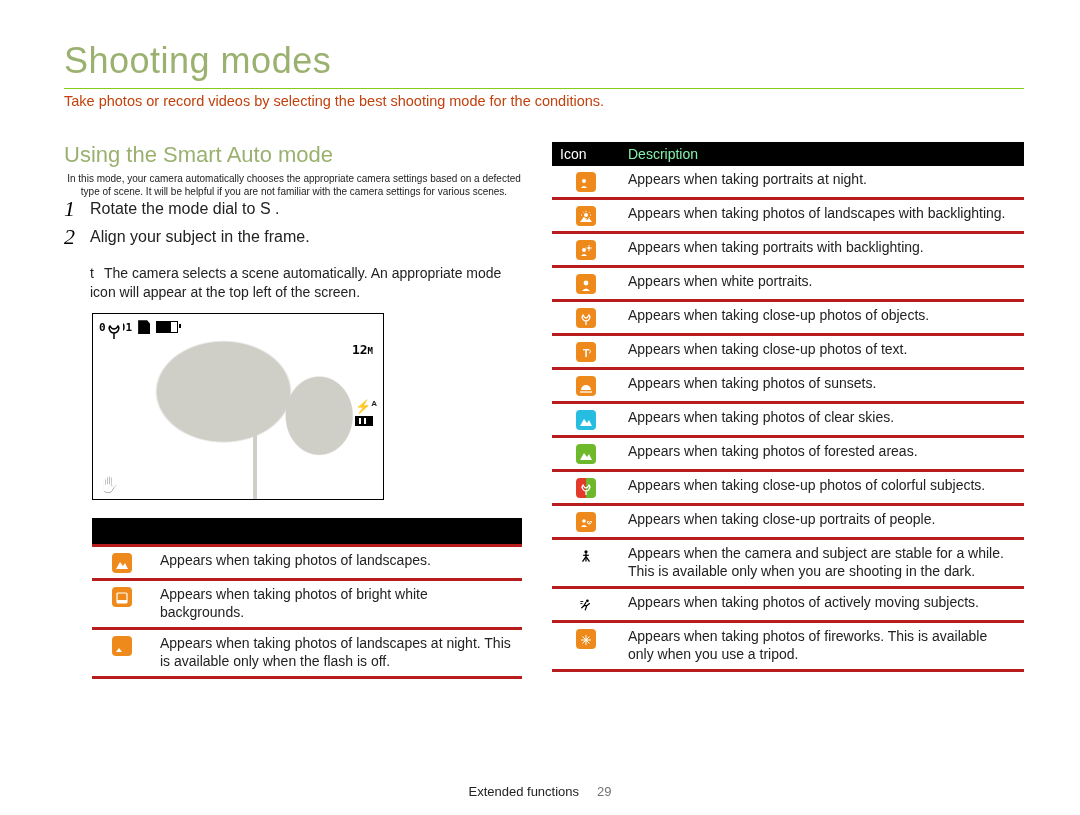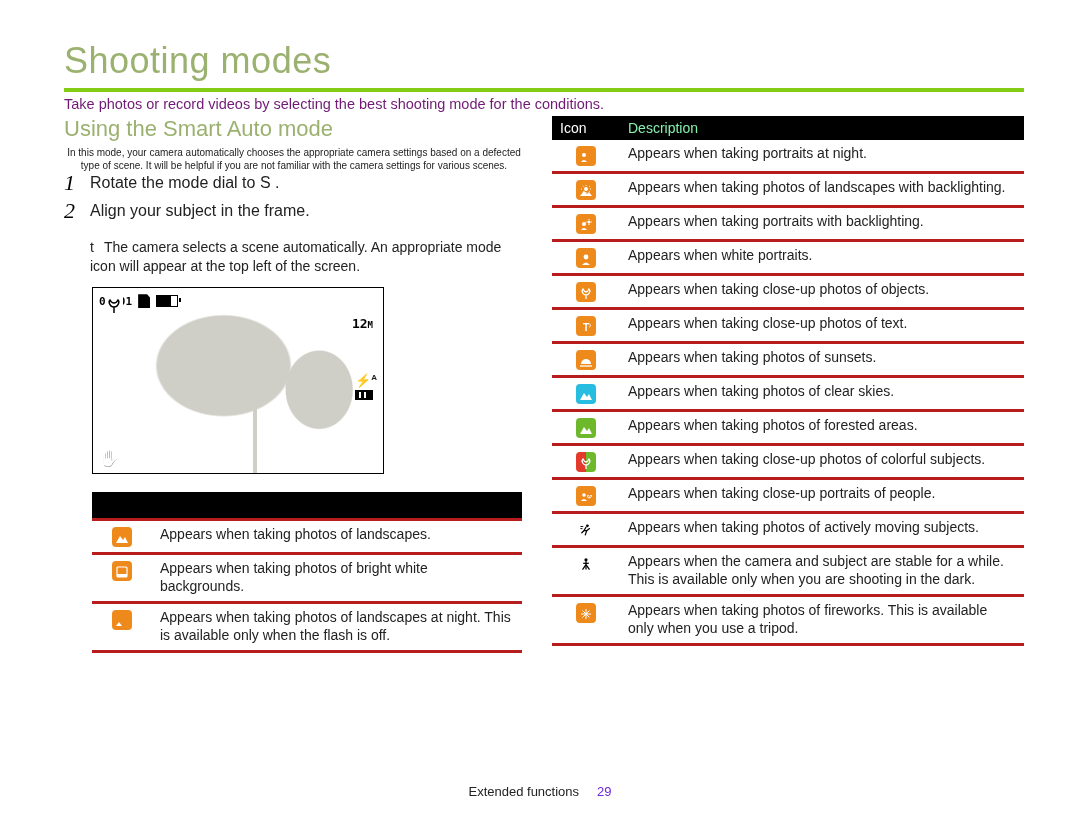--- a/index.html
+++ b/index.html
@@ -11,28 +11,28 @@
     color:#222;
     position:relative;
     box-sizing:border-box;
     padding:40px 56px 0 64px;
   }
   .title{
     color:#9bb16f;
     font-size:36px;
     letter-spacing:0.5px;
     margin-bottom:4px;
-    border-bottom:4px solid #84cc16;
+    border-bottom:1px solid #84cc16;
     padding-bottom:6px;
   }
   .subtitle{
     font-size:14.5px;
-    color:#701a75;
+    color:#c2410c;
     margin-top:4px;
-    margin-bottom:4px;
+    margin-bottom:33px;
   }
   .columns{
     display:flex;
     gap:28px;
   }
   .left{
     width:460px;
   }
   .right{
     flex:1;
@@ -189,21 +189,21 @@
   .footer{
     position:absolute;
     bottom:16px;
     left:0;right:0;
     text-align:center;
     font-size:13px;
     color:#222;
   }
   .footer .pg{
     margin-left:18px;
-    color:#6d28d9;
+    color:#737373;
   }
   
   .batt{
     display:inline-block;width:20px;height:10px;border:1.5px solid #000;position:relative;
   }
   .batt:after{content:"";position:absolute;right:-4px;top:2px;width:2px;height:4px;background:#000;}
   .batt i{display:block;height:100%;width:70%;background:#000;}
   .sd{
     display:inline-block;width:12px;height:14px;background:#000;
     clip-path:polygon(0 0,75% 0,100% 25%,100% 100%,0 100%);
@@ -369,37 +369,37 @@
           <tr>
             <td class="icon-cell"><span class="ico o"><svg viewBox="0 0 14 14">
                   <circle cx="5" cy="5" r="1.8" fill="#fff"></circle>
                   <path d="M2 11 Q5 7 8 11 Z" fill="#fff"></path>
                   <path d="M10 8 C8.5 8 8 6 9 5 C9.5 6 10 6.3 10.5 6.3 C11 6.3 11.5 6 12 5 C13 6 12 8 10 8 Z" stroke="#fff" stroke-width="1" fill="none"></path>
                 </svg></span></td>
             <td class="desc">Appears when taking close-up portraits of people.</td>
           </tr>
           <tr>
             <td class="icon-cell"><span class="ico k"><svg viewBox="0 0 20 20">
-                  <circle cx="12" cy="4" r="2" fill="#000"></circle>
-                  <path d="M10 6 L7 11 L11 11 L9 17 M11 11 L15 8 M7 11 L4 14" stroke="#000" stroke-width="1.8" fill="none" stroke-linecap="round"></path>
-                  <line x1="2" y1="5" x2="6" y2="5" stroke="#000" stroke-width="1.3"></line>
-                  <line x1="2" y1="8" x2="5" y2="8" stroke="#000" stroke-width="1.3"></line>
-                </svg></span></td>
-            <td class="desc">Appears when taking photos of actively moving subjects.</td>
-          </tr>
-          <tr>
-            <td class="icon-cell"><span class="ico k"><svg viewBox="0 0 20 20">
                   <circle cx="10" cy="4" r="2.3" fill="#000"></circle>
                   <line x1="10" y1="6" x2="10" y2="11" stroke="#000" stroke-width="1.8"></line>
                   <line x1="6" y1="9" x2="14" y2="9" stroke="#000" stroke-width="1.8"></line>
                   <line x1="10" y1="11" x2="5" y2="18" stroke="#000" stroke-width="1.8"></line>
                   <line x1="10" y1="11" x2="15" y2="18" stroke="#000" stroke-width="1.8"></line>
                   <line x1="10" y1="11" x2="10" y2="18" stroke="#000" stroke-width="1.8"></line>
                 </svg></span></td>
             <td class="desc">Appears when the camera and subject are stable for a while. This is available only when you are shooting in the dark.</td>
+          </tr>
+          <tr>
+            <td class="icon-cell"><span class="ico k"><svg viewBox="0 0 20 20">
+                  <circle cx="12" cy="4" r="2" fill="#000"></circle>
+                  <path d="M10 6 L7 11 L11 11 L9 17 M11 11 L15 8 M7 11 L4 14" stroke="#000" stroke-width="1.8" fill="none" stroke-linecap="round"></path>
+                  <line x1="2" y1="5" x2="6" y2="5" stroke="#000" stroke-width="1.3"></line>
+                  <line x1="2" y1="8" x2="5" y2="8" stroke="#000" stroke-width="1.3"></line>
+                </svg></span></td>
+            <td class="desc">Appears when taking photos of actively moving subjects.</td>
           </tr>
           <tr>
             <td class="icon-cell"><span class="ico o"><svg viewBox="0 0 14 14">
                   <g stroke="#fff" stroke-width="1">
                     <line x1="7" y1="7" x2="7" y2="2"></line>
                     <line x1="7" y1="7" x2="7" y2="12"></line>
                     <line x1="7" y1="7" x2="2" y2="7"></line>
                     <line x1="7" y1="7" x2="12" y2="7"></line>
                     <line x1="7" y1="7" x2="3.5" y2="3.5"></line>
                     <line x1="7" y1="7" x2="10.5" y2="10.5"></line>

